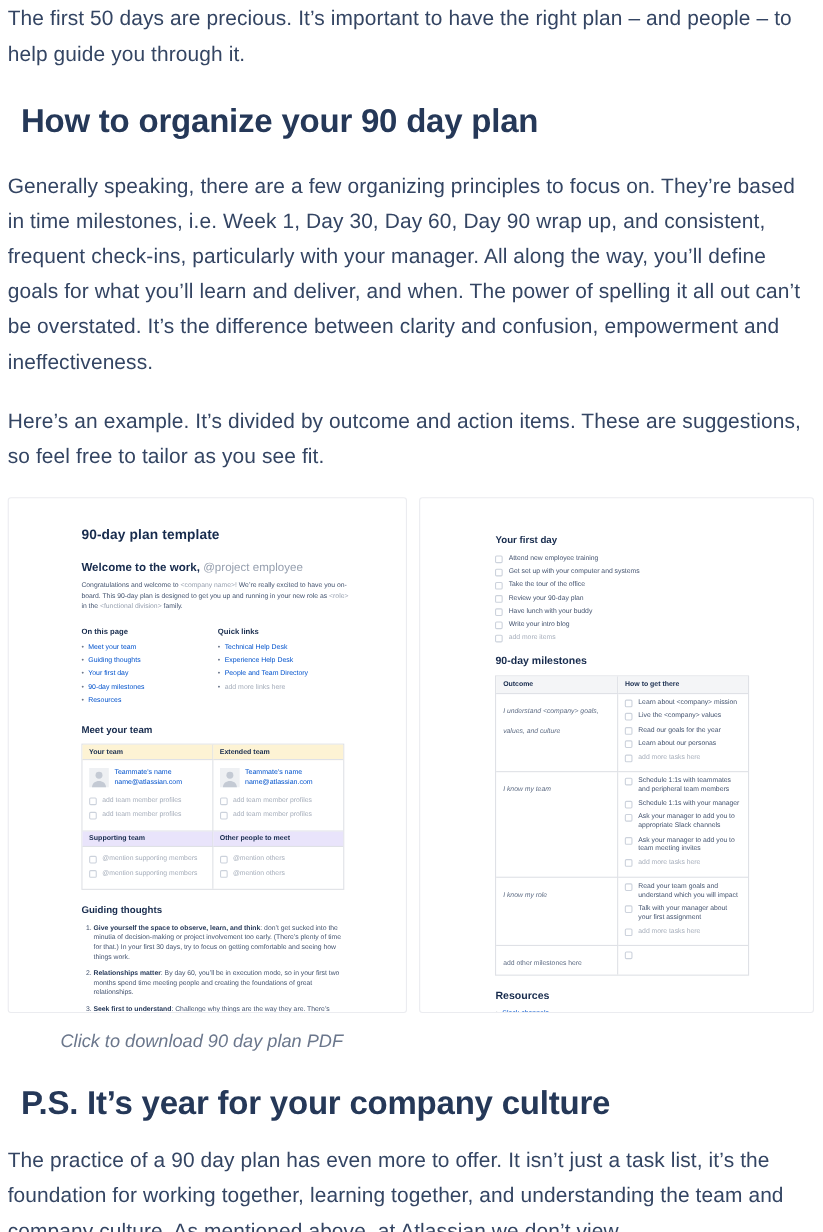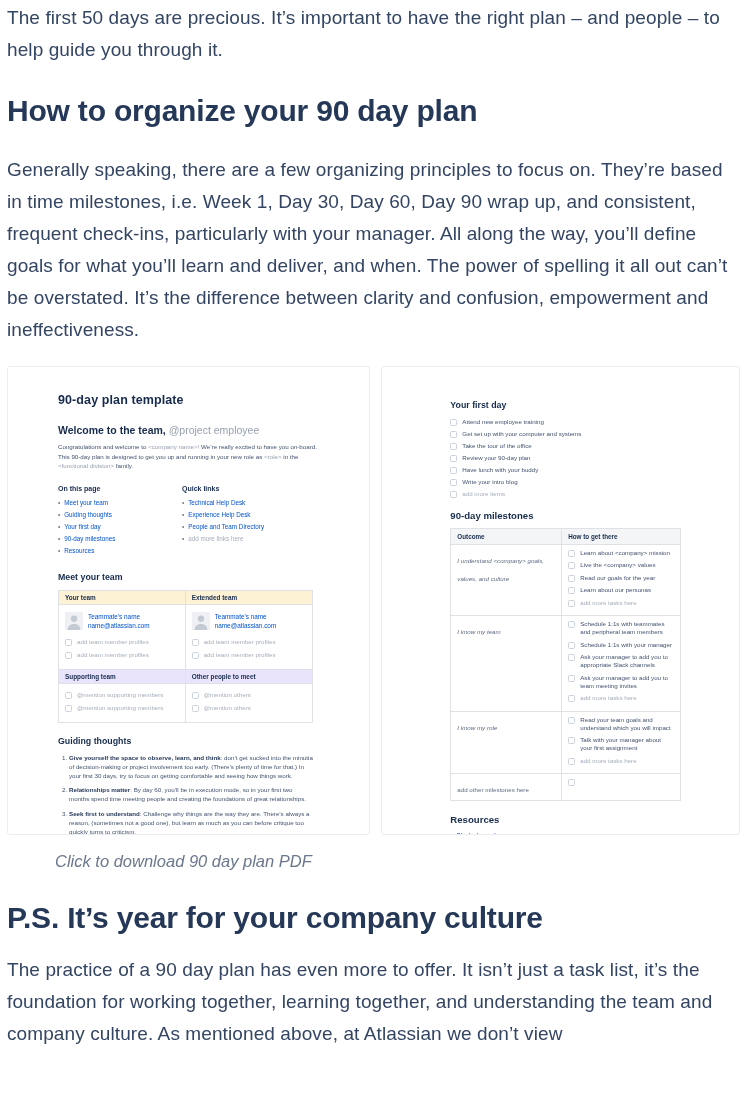--- a/index.html
+++ b/index.html
@@ -2,35 +2,35 @@
 <html><head>
 <meta charset="utf-8">
 <style>
   html,body{margin:0;padding:0;}
   body{
     width:748px;height:1120px;overflow:hidden;background:#ffffff;
     font-family:"Liberation Sans",sans-serif;
   }
   .article{padding:2px 8px 0 7px;}
   .para{font-size:19px;line-height:32px;color:#344563;letter-spacing:.1px;margin:0;}
-  .h2{font-size:30px;line-height:38px;font-weight:700;color:#253858;letter-spacing:-.2px;margin:0;}
+  .h2{font-size:30px;line-height:38px;font-weight:700;color:#253858;letter-spacing:-.2px;margin:12px;}
   .mt-h2a{margin-top:26px;}
   .mt-p2{margin-top:24px;}
   .mt-p3{margin-top:22px;}
   .figure-row{display:flex;gap:11px;margin-top:20px;}
   .caption{margin-top:13px;font-size:16.5px;line-height:26px;font-style:italic;color:#6b778c;margin-left:48px;}
   .mt-h2b{margin-top:25px;}
   .mt-p4{margin-top:17px;}
 
   
   .shot{
     box-sizing:border-box;background:#fff;border:1px solid #ebecf0;border-radius:3px;
     height:469px;overflow:hidden;color:#42526e;cursor:pointer;
   }
-  .shot-left{width:367px;padding:26px 56px 0 50px;}
+  .shot-left{width:367px;padding:26px 56px 0 66px;}
   .shot-right{width:362px;padding:33px 58px 0 68px;}
   .t-title{font-size:12.5px;font-weight:700;color:#172b4d;letter-spacing:.1px;}
   .t-h2{font-size:10.5px;font-weight:700;color:#172b4d;margin-top:17px;}
   .t-h2 .mention{font-weight:400;color:#97a0af;}
   .t-h3{font-size:8.8px;font-weight:700;color:#172b4d;}
   .tiny{font-size:6.2px;line-height:9.5px;color:#42526e;}
   .welcome-body{margin-top:6px;width:103%;}
   .ph{color:#97a0af;}
   .muted{color:#a5adba;}
   .link{color:#0052cc;}
@@ -74,28 +74,29 @@
 <body>
 
 <div class="article">
 
   <p class="para">The first 50 days are precious. It’s important to have the right plan – and people – to help guide you through it.</p>
 
   <h2 class="h2 mt-h2a">How to organize your 90 day plan</h2>
 
   <p class="para mt-p2">Generally speaking, there are a few organizing principles to focus on. They’re based in time milestones, i.e. Week 1, Day 30, Day 60, Day 90 wrap up, and consistent, frequent check-ins, particularly with your manager. All along the way, you’ll define goals for what you’ll learn and deliver, and when. The power of spelling it all out can’t be overstated. It’s the difference between clarity and confusion, empowerment and ineffectiveness.</p>
 
+  <p class="para mt-p3">Here’s an example. It’s divided by outcome and action items. These are suggestions, so feel free to tailor as you see fit.</p>
 
   <div class="figure-row">
 
     <div class="shot shot-left">
       <div class="t-title">90-day plan template</div>
 
       <div class="t-h2">
-        <span>Welcome to the team,</span>
+        <span>Welcome to the work,</span>
         <span class="mention">@project employee</span>
       </div>
 
       <div class="tiny welcome-body"><span>Congratulations and welcome to </span><span class="ph">&lt;company name&gt;!</span><span> We’re really excited to have you on-board. This 90-day plan is designed to get you up and running in your new role as </span><span class="ph">&lt;role&gt;</span><span> in the </span><span class="ph">&lt;functional division&gt;</span><span> family.</span></div>
 
       <div class="cols">
         <div class="col1">
           <div class="t-h3" style="font-size:7px;">On this page</div>
           <div class="blist">
             <div class="bl-item">

